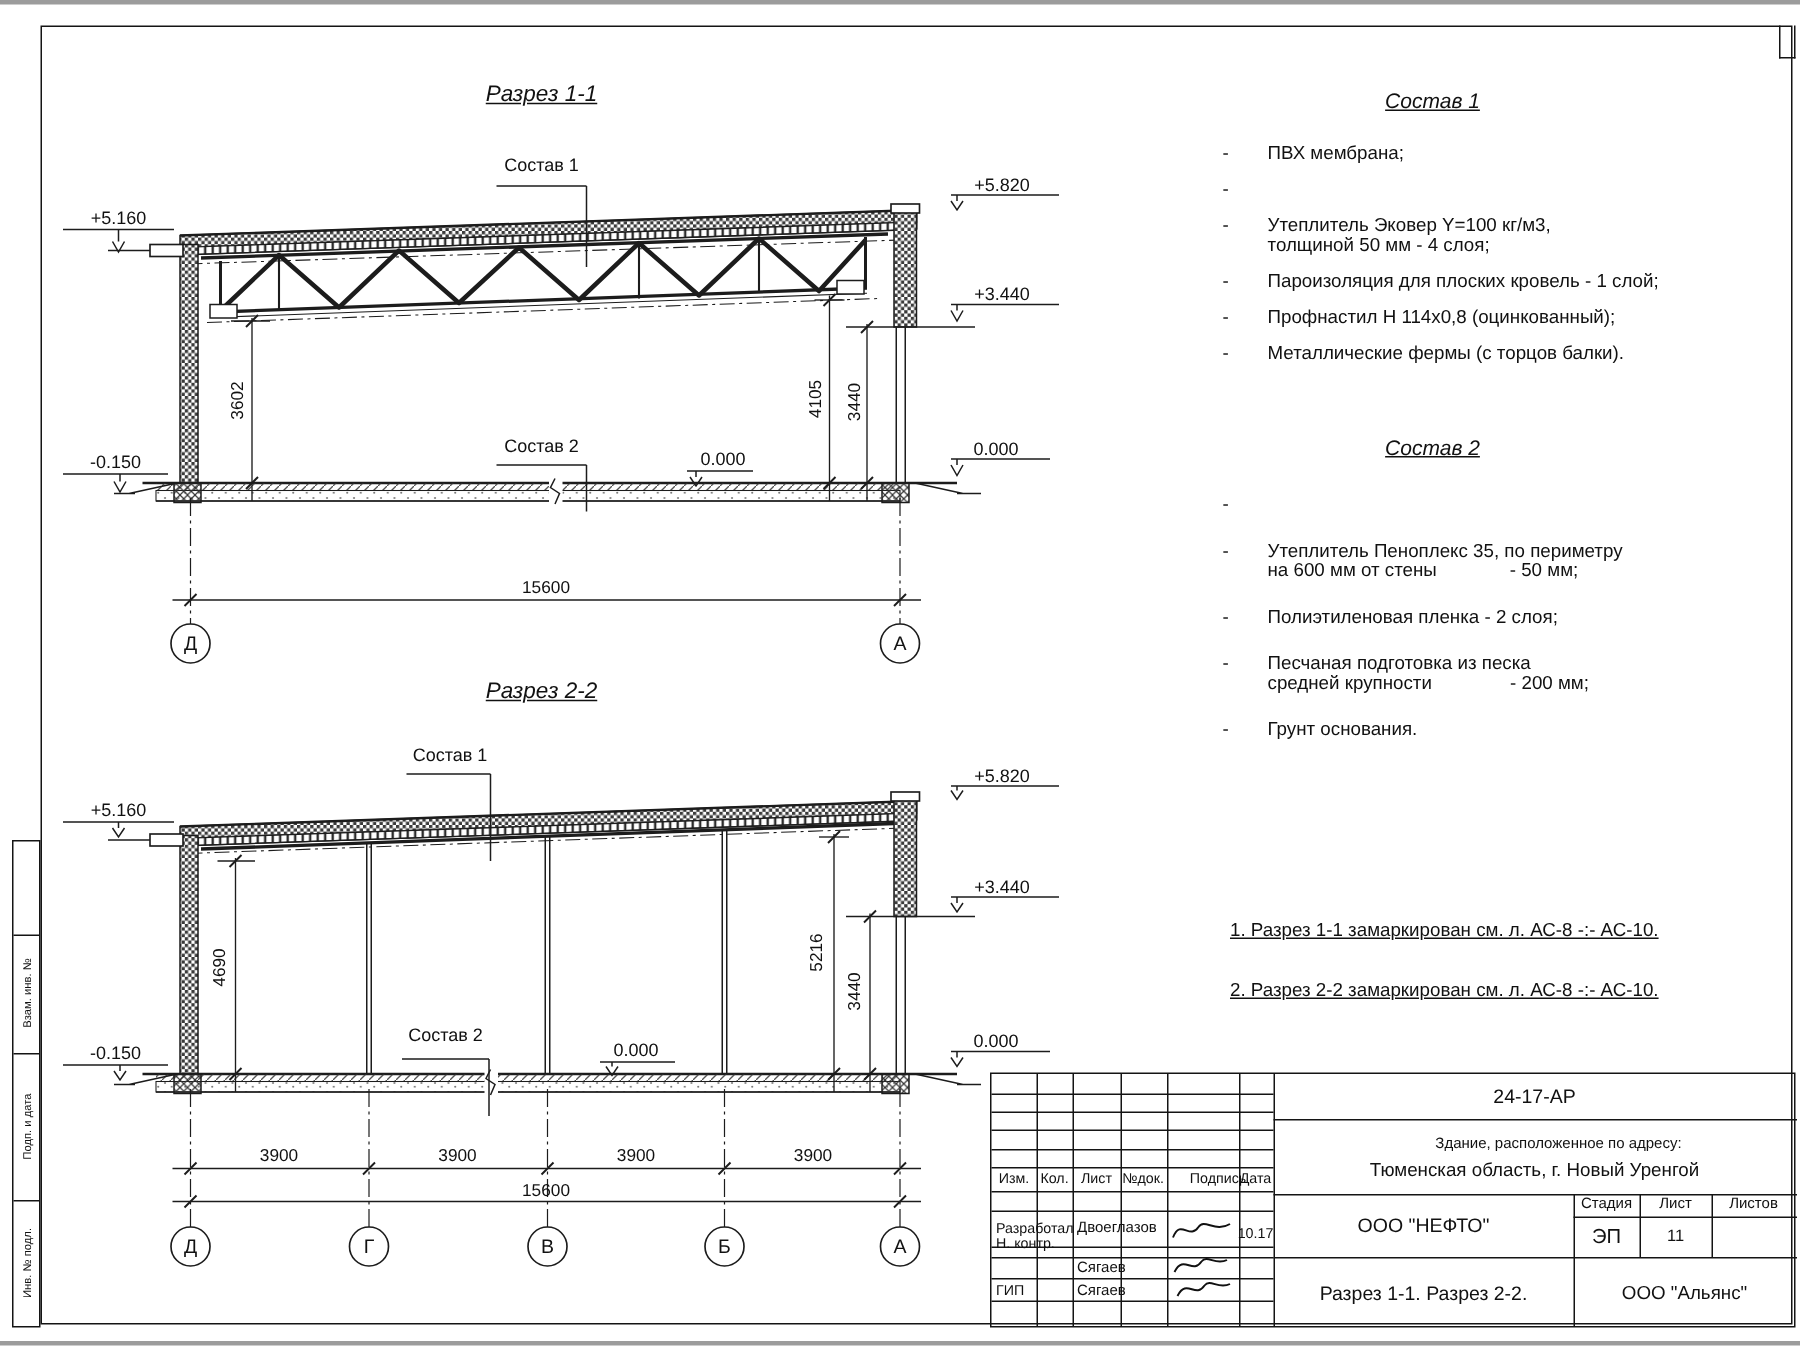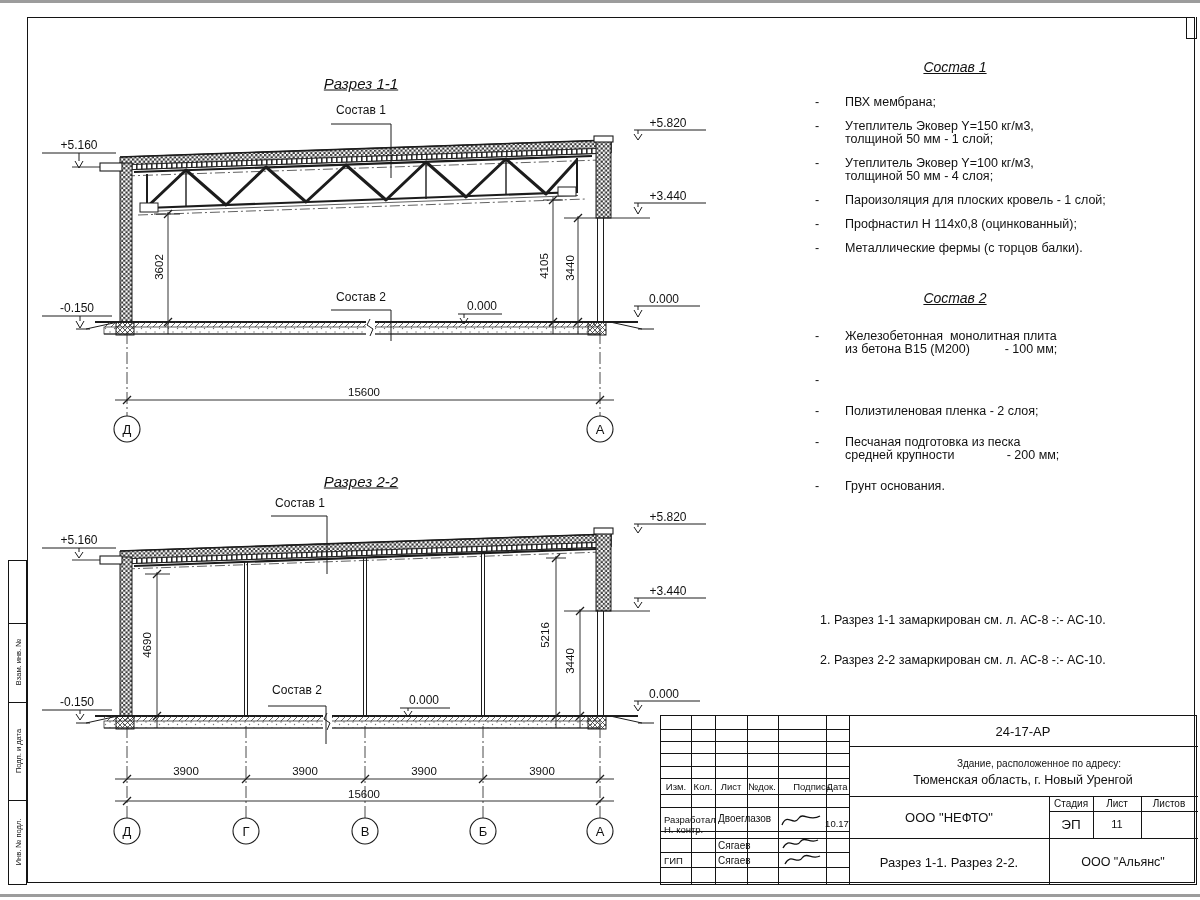--- a/index.html
+++ b/index.html
@@ -6,32 +6,32 @@
   .sheet{position:relative;width:1200px;height:900px;background:#fff;
          font-family:"Liberation Sans",sans-serif;color:#111;overflow:hidden;}
   .edge{position:absolute;left:0;width:100%;height:3px;background:#9c9c9c;}
   .frame{position:absolute;left:27px;top:17px;width:1168px;height:866px;
          border:1.6px solid #141414;box-sizing:border-box;}
   .corner-box{position:absolute;left:1186px;top:17px;width:11px;height:22px;
          border:1.2px solid #141414;border-top:none;box-sizing:border-box;}
   svg.lines{position:absolute;left:0;top:0;}
   .ctr{position:absolute;transform:translate(-50%,-50%);white-space:nowrap;}
   .rot{position:absolute;transform:translate(-50%,-50%) rotate(-90deg);white-space:nowrap;}
-  .title{font-style:italic;text-decoration:underline;font-size:15px;margin-top:20px;}
+  .title{font-style:italic;text-decoration:underline;font-size:15px;}
   .h-comp{font-style:italic;text-decoration:underline;font-size:14px;}
   .t12{font-size:12px;}
   .t11{font-size:11.5px;}
   .ax{font-size:13px;}
   .comp{position:absolute;width:382px;}
   .li{display:flex;font-size:12.5px;line-height:13px;}
   .c1 .li{margin-bottom:11px;}
   .c2 .li{margin-bottom:18px;}
   .li .dash{width:30px;flex:none;padding-left:3px;}
   .li .txt{white-space:pre-wrap;}
-  .note{position:absolute;font-size:12.5px;white-space:nowrap;}
+  .note{position:absolute;font-size:12.5px;white-space:nowrap;text-decoration:underline;}
   .stamp{position:absolute;left:660px;top:715px;width:537px;height:170px;
          border:1.6px solid #141414;box-sizing:border-box;}
   .vl,.hl{position:absolute;background:#141414;}
   .sctr{position:absolute;transform:translate(-50%,-50%);white-space:nowrap;}
   .sl{position:absolute;white-space:nowrap;}
   .strip{position:absolute;left:8px;top:560px;width:19px;height:325px;
          border:1.1px solid #141414;box-sizing:border-box;}
   .strip-label{position:absolute;transform:translate(-50%,-50%) rotate(-90deg);
          font-size:7.5px;white-space:nowrap;}
   .sig{position:absolute;}
@@ -281,22 +281,20 @@
   <div class="ctr ax" style="left:600px;top:831px">А</div>
 
   <div class="ctr h-comp" style="left:955px;top:67px">Состав 1</div>
   <div class="comp c1" style="left:812px;top:96px">
     <div class="li">
         <span class="dash">-</span>
         <span class="txt">ПВХ мембрана;</span>
       </div>
     <div class="li">
         <span class="dash">-</span>
-        <span class="txt">Утеплитель Эковер Y=150 кг/м3,
-толщиной 50 мм - 1 слой;</span>
       </div>
     <div class="li">
         <span class="dash">-</span>
         <span class="txt">Утеплитель Эковер Y=100 кг/м3,
 толщиной 50 мм - 4 слоя;</span>
       </div>
     <div class="li">
         <span class="dash">-</span>
         <span class="txt">Пароизоляция для плоских кровель - 1 слой;</span>
       </div>
@@ -307,25 +305,25 @@
     <div class="li">
         <span class="dash">-</span>
         <span class="txt">Металлические фермы (с торцов балки).</span>
       </div>
   </div>
 
   <div class="ctr h-comp" style="left:955px;top:298px">Состав 2</div>
   <div class="comp c2" style="left:812px;top:330px">
     <div class="li">
         <span class="dash">-</span>
-        <span class="txt">Железобетонная  монолитная плита
-из бетона В15 (М200)          - 100 мм;</span>
-      </div>
-    <div class="li">
-        <span class="dash">-</span>
+      </div>
+    <div class="li">
+        <span class="dash">-</span>
+        <span class="txt">Утеплитель Пеноплекс 35, по периметру
+на 600 мм от стены              - 50 мм;</span>
       </div>
     <div class="li">
         <span class="dash">-</span>
         <span class="txt">Полиэтиленовая пленка - 2 слоя;</span>
       </div>
     <div class="li">
         <span class="dash">-</span>
         <span class="txt">Песчаная подготовка из песка
 средней крупности               - 200 мм;</span>
       </div>

